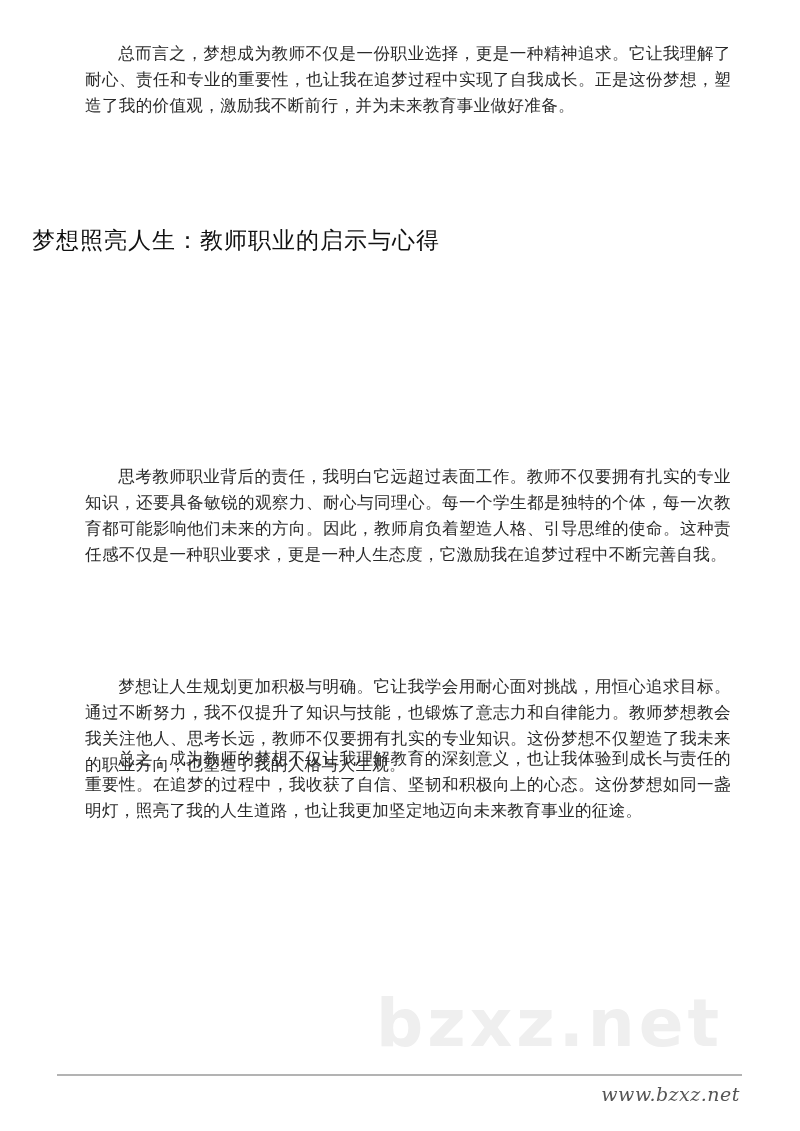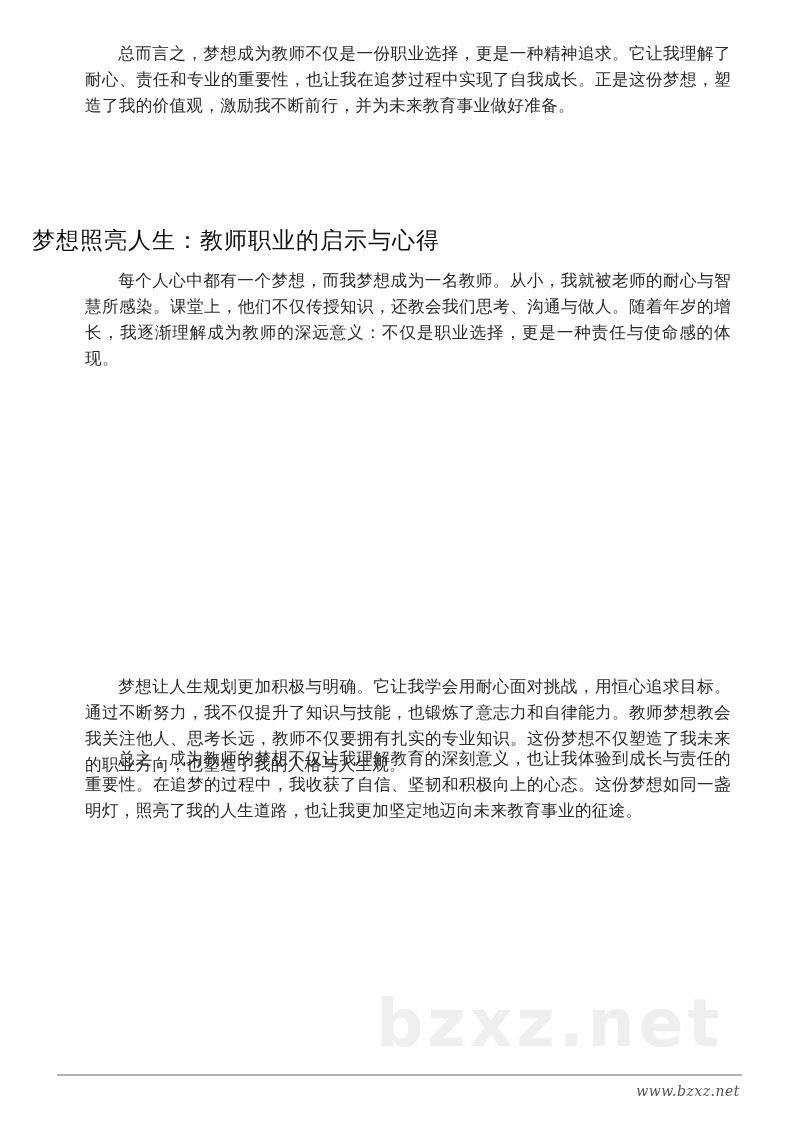--- a/index.html
+++ b/index.html
@@ -8,30 +8,30 @@
   .page { position: absolute; left: 0; top: 0; width: 800px; height: 1125px; }
   .p { position: absolute; left: 85px; width: 646px; font-size: 16.6px; line-height: 26px;
        text-indent: 2em; margin: 0; letter-spacing: 0.3px; text-align: justify; }
   .title { position: absolute; left: 0; width: 800px; top: 225px; text-align: left;
            font-family: "DejaVu Sans", "Liberation Sans", sans-serif; font-weight: normal;
            font-size: 23px; color: #111; margin: 0; letter-spacing: 1px; padding-left: 32px; }
   .watermark { position: absolute; left: 376px; top: 985px; font-family: "DejaVu Sans", "Liberation Sans", sans-serif;
                font-weight: bold; font-size: 66px; color: #efefef; letter-spacing: 4px; }
   .footer-rule { position: absolute; left: 57px; top: 1074px; width: 685px; height: 2px; background: #b3b3b3; }
   .footer-url { position: absolute; right: 60px; top: 1083px; font-family: "DejaVu Serif", "Liberation Serif", serif;
-                font-style: italic; font-size: 14px; color: #555; letter-spacing: 0.5px; }
+                font-style: italic; font-size: 19px; color: #555; letter-spacing: 0.5px; }
 </style>
 </head>
 <body>
 
 <div class="page">
   <p class="p" style="top:41px">总而言之，梦想成为教师不仅是一份职业选择，更是一种精神追求。它让我理解了耐心、责任和专业的重要性，也让我在追梦过程中实现了自我成长。正是这份梦想，塑造了我的价值观，激励我不断前行，并为未来教育事业做好准备。</p>
 
   <h1 class="title">梦想照亮人生：教师职业的启示与心得</h1>
 
-  <p class="p" style="top:268px">每个人心中都有一个梦想，而我梦想成为一名教师。从小，我就被老师的耐心与智慧所感染。课堂上，他们不仅传授知识，还教会我们思考、沟通与做人。随着年岁的增长，我逐渐理解成为教师的深远意义：不仅是职业选择，更是一种责任与使命感的体现。</p>
+  <p class="p" style="top:464px">思考教师职业背后的责任，我明白它远超过表面工作。教师不仅要拥有扎实的专业知识，还要具备敏锐的观察力、耐心与同理心。每一个学生都是独特的个体，每一次教育都可能影响他们未来的方向。因此，教师肩负着塑造人格、引导思维的使命。这种责任感不仅是一种职业要求，更是一种人生态度，它激励我在追梦过程中不断完善自我。</p>
   <p class="p" style="top:674px">梦想让人生规划更加积极与明确。它让我学会用耐心面对挑战，用恒心追求目标。通过不断努力，我不仅提升了知识与技能，也锻炼了意志力和自律能力。教师梦想教会我关注他人、思考长远，教师不仅要拥有扎实的专业知识。这份梦想不仅塑造了我未来的职业方向，也塑造了我的人格与人生观。</p>
   <p class="p" style="top:746px">总之，成为教师的梦想不仅让我理解教育的深刻意义，也让我体验到成长与责任的重要性。在追梦的过程中，我收获了自信、坚韧和积极向上的心态。这份梦想如同一盏明灯，照亮了我的人生道路，也让我更加坚定地迈向未来教育事业的征途。</p>
 
   <div class="watermark">bzxz.net</div>
   <div class="footer-rule"></div>
   <div class="footer-url">www.bzxz.net</div>
 </div>
 
 </body></html>

